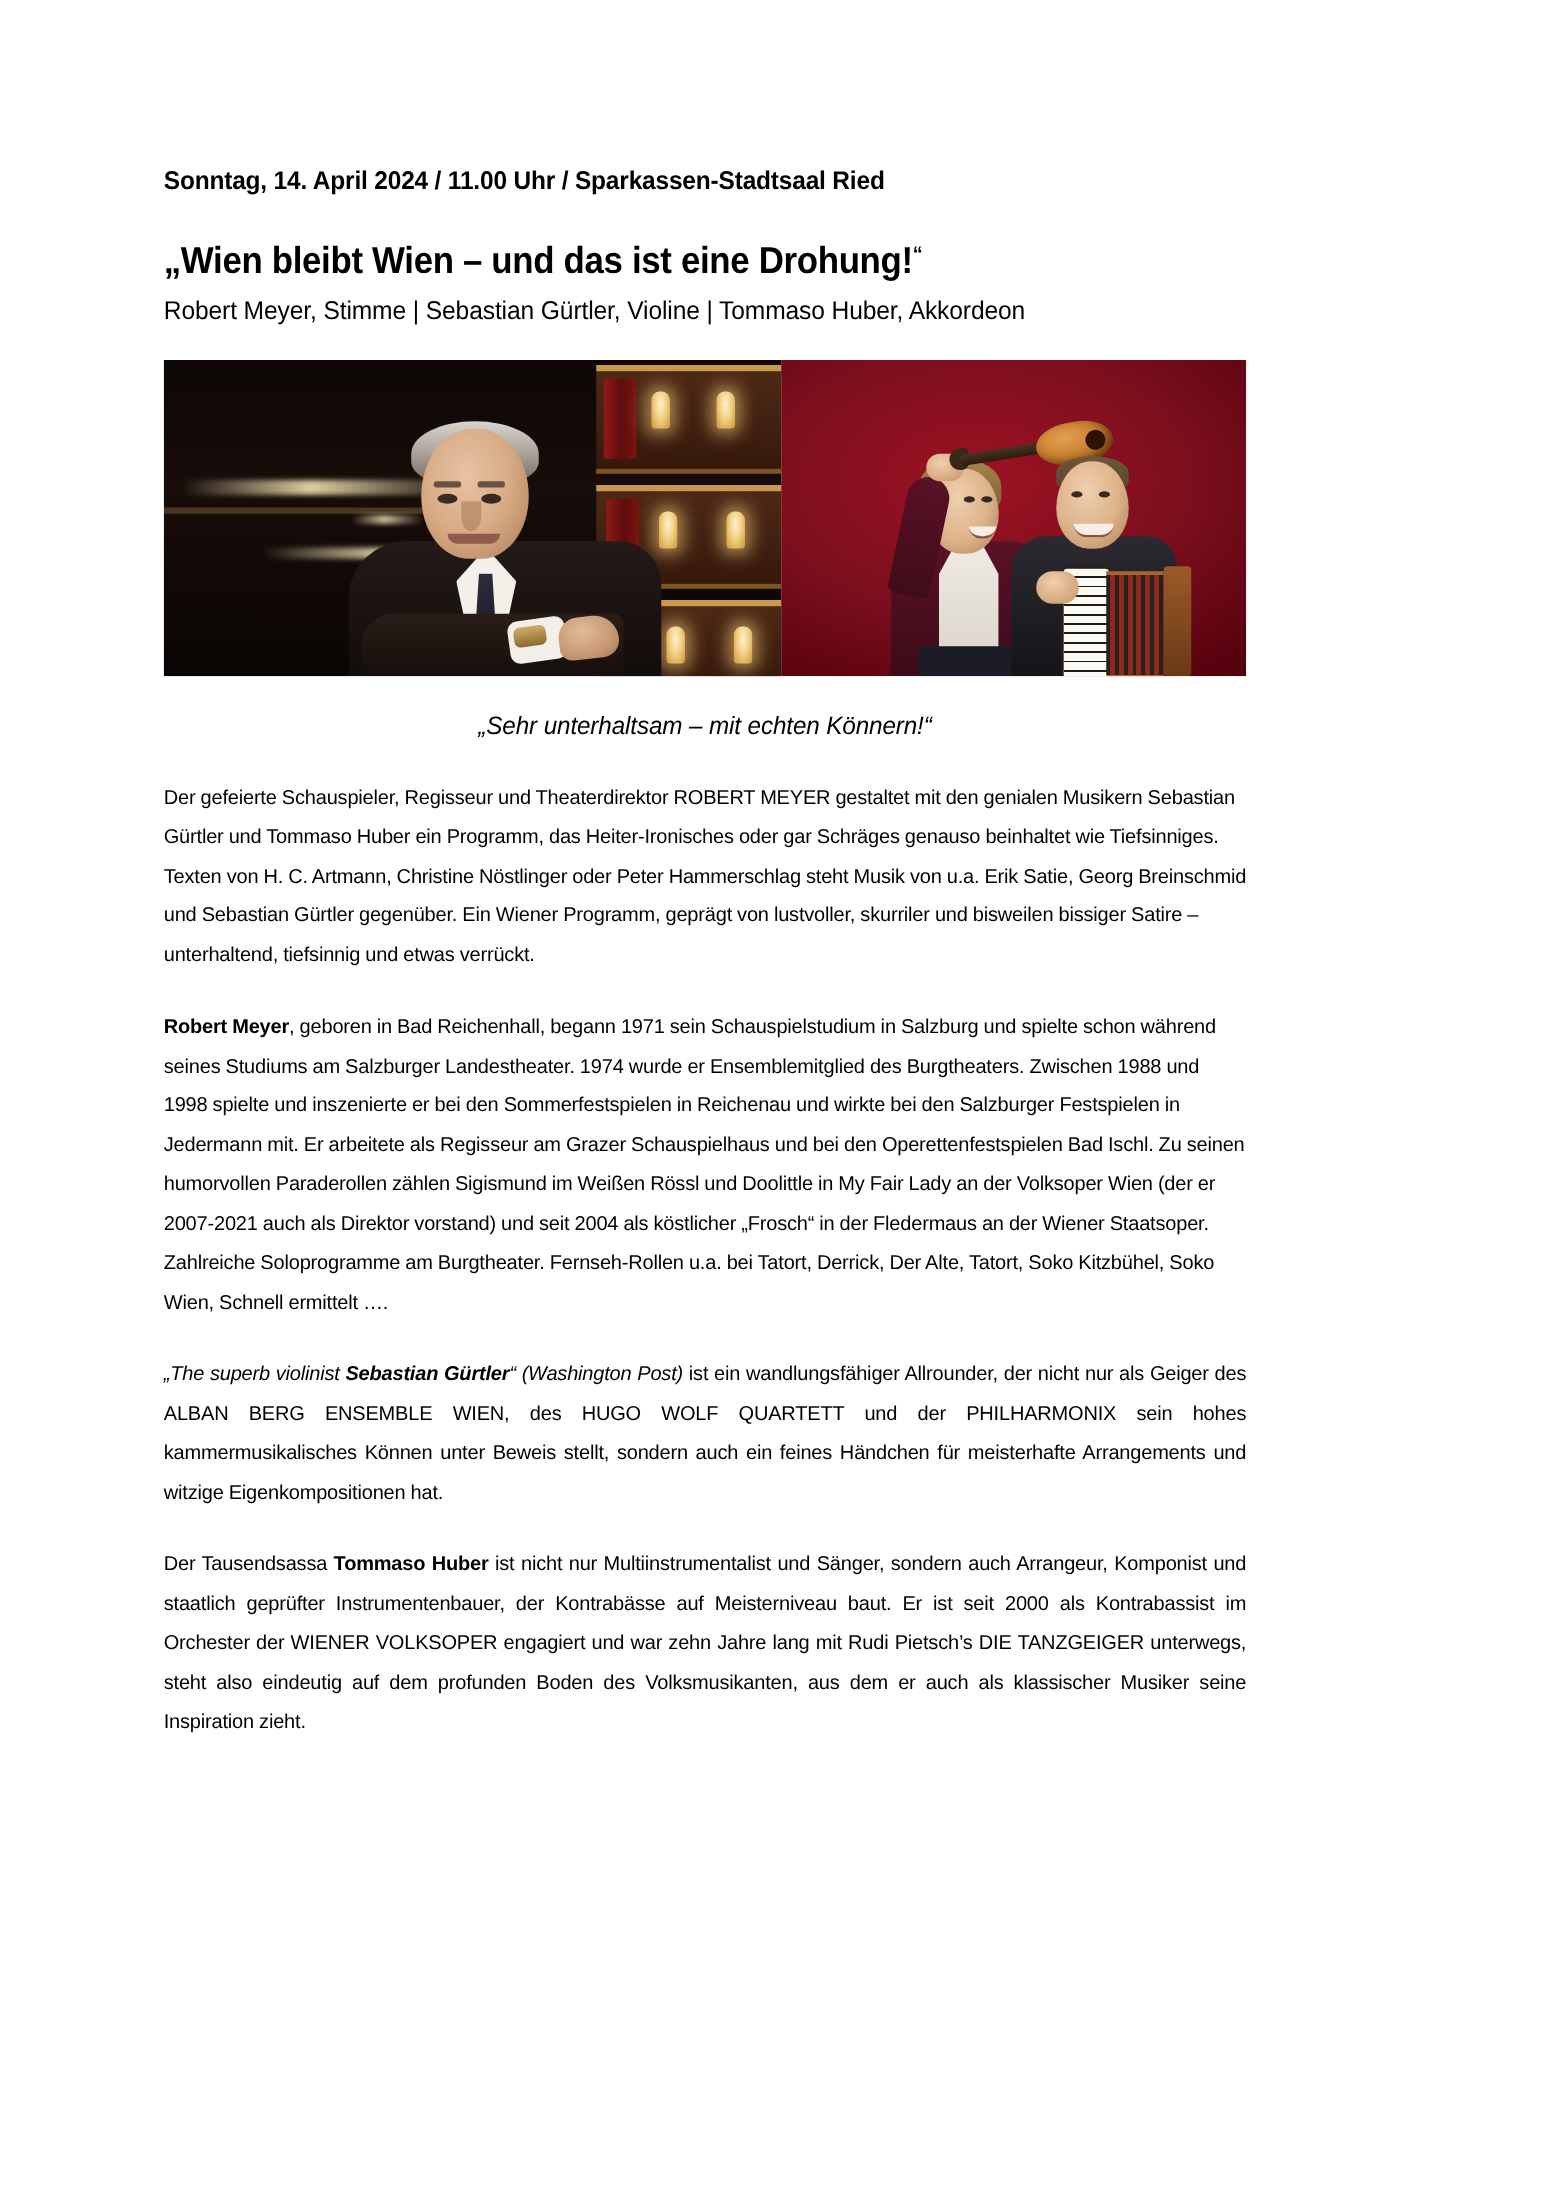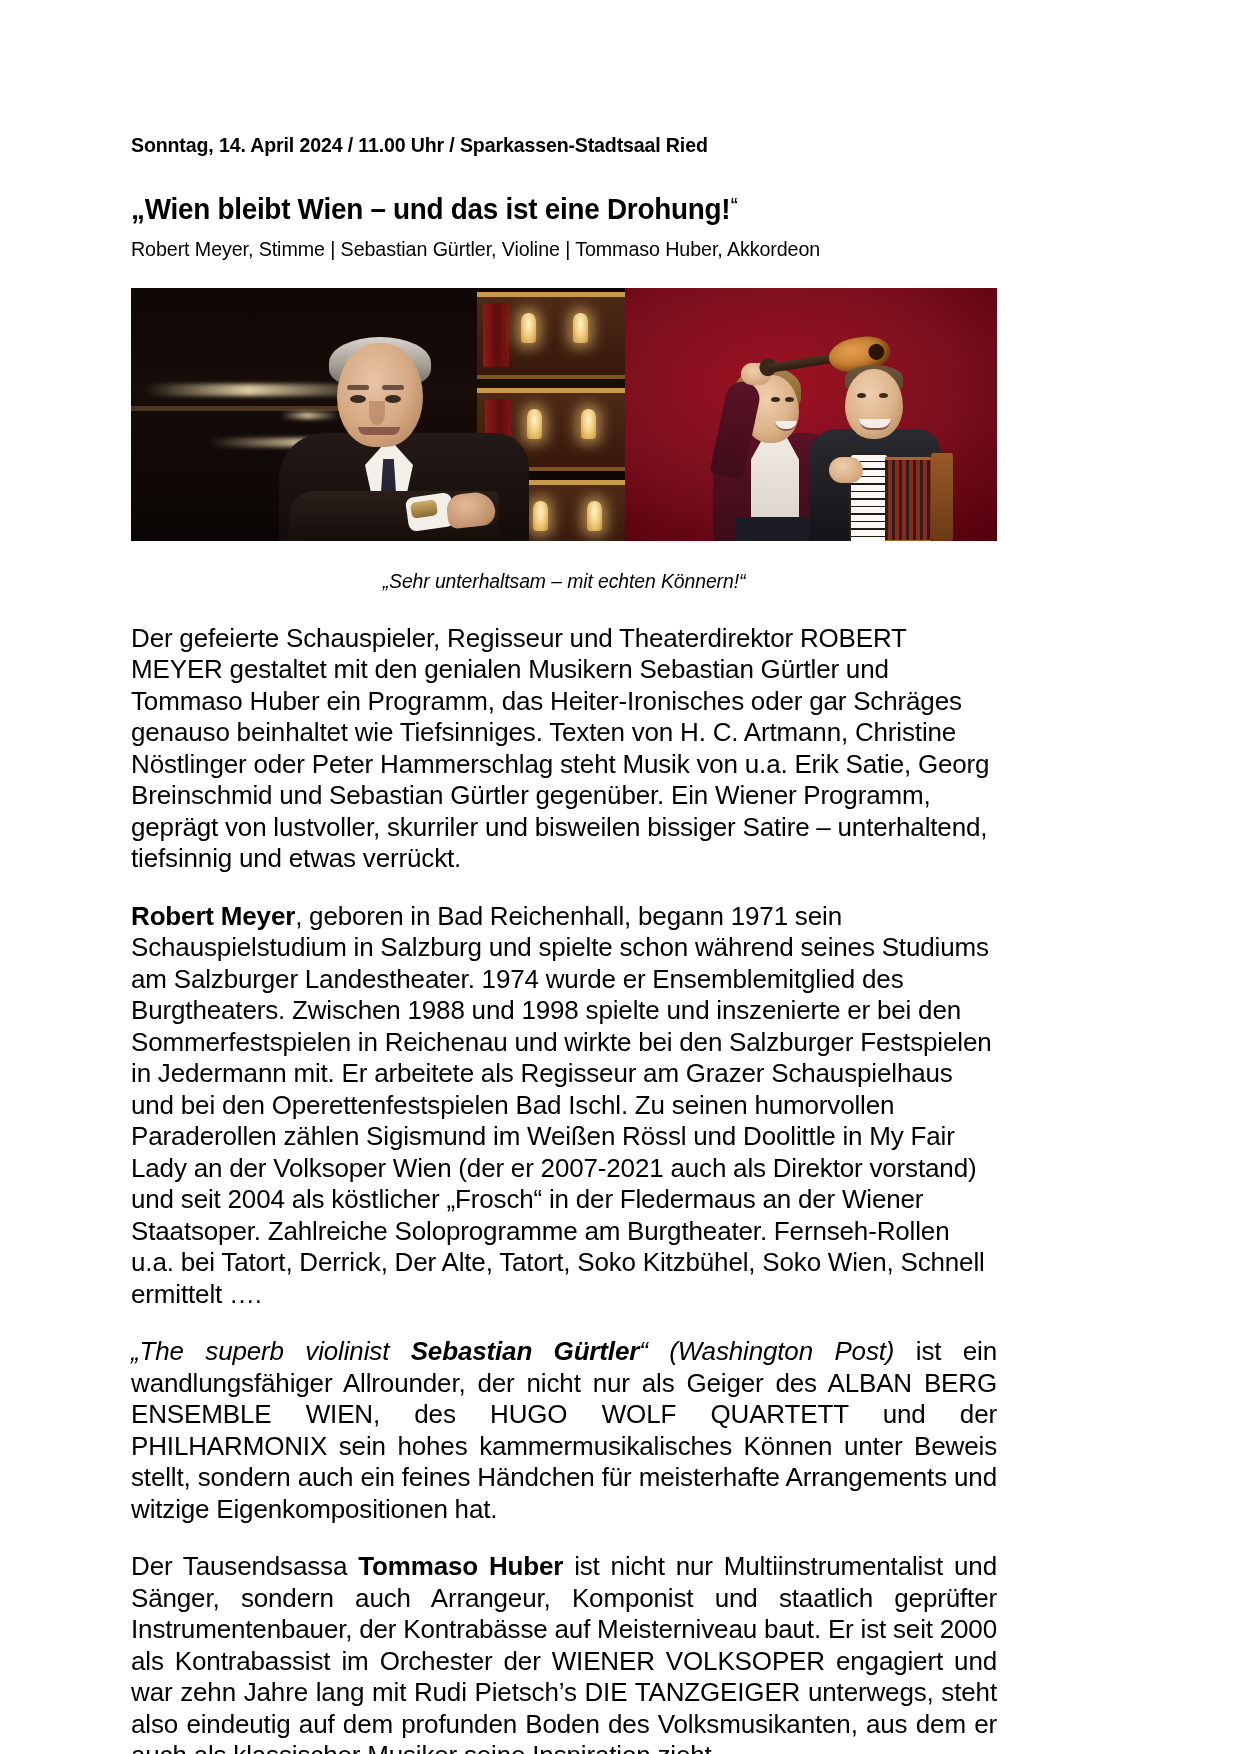--- a/index.html
+++ b/index.html
@@ -478,21 +478,21 @@
     font-style: italic;
     font-size: 20px;
     margin: 0;
     padding-top: 29px;
     letter-spacing: -0.1px;
     transform: scaleX(0.97);
   }
 
   
   .body-par {
-    font-size: 26px;
+    font-size: 16px;
     line-height: 31.5px;
     margin: 0;
     letter-spacing: -0.15px;
     word-spacing: -0.2px;
   }
   .p-intro   { padding-top: 30px; }
   .p-meyer   { padding-top: 26px; }
   .p-guertler{ padding-top: 26px; text-align: justify; }
   .p-huber   { padding-top: 26px; text-align: justify; }
   .body-par b { font-weight: bold; }

